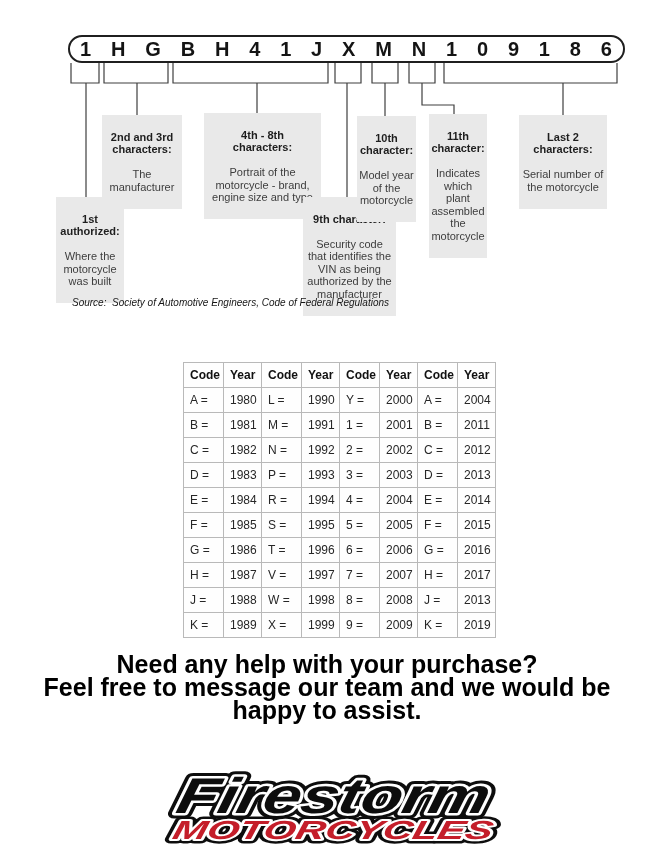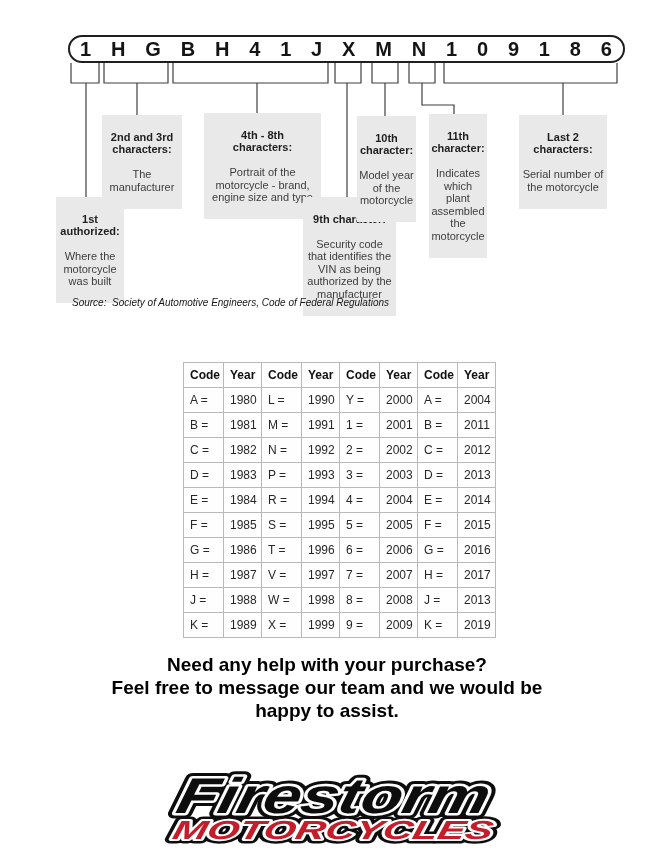--- a/index.html
+++ b/index.html
@@ -46,21 +46,21 @@
   }
   .year-table th, .year-table td {
     border:1px solid #b9b9b9; width:28px; height:22px;
     font-size:12px; color:#262626; text-align:left; vertical-align:middle;
     padding:1px 3px 1px 6px; background:#fefefe;
   }
   .year-table th { font-weight:bold; color:#111;margin-top:26px; }
   
   .help-text {
     position:absolute; left:0; top:653px; width:654px; text-align:center;
-    font-size:19px; font-weight:bold; color:#000; line-height:23px;
+    font-size:25px; font-weight:bold; color:#000; line-height:23px;
   }
   
   .logo { position:absolute; left:147px; top:766px; }
   .logo text { font-family:"Liberation Sans","DejaVu Sans",sans-serif;
                font-weight:bold; font-style:italic; }
   .logo .l-out  { fill:none; stroke:#0d0d0d; stroke-width:11; stroke-linejoin:round; }
   .logo .l-in   { fill:none; stroke:#ffffff; stroke-width:5;  stroke-linejoin:round; }
   .logo .m-out  { fill:none; stroke:#0d0d0d; stroke-width:9;  stroke-linejoin:round; }
   .logo .m-in   { fill:none; stroke:#ffffff; stroke-width:4;  stroke-linejoin:round; }
   .logo .brand-row  { font-size:50px; }

